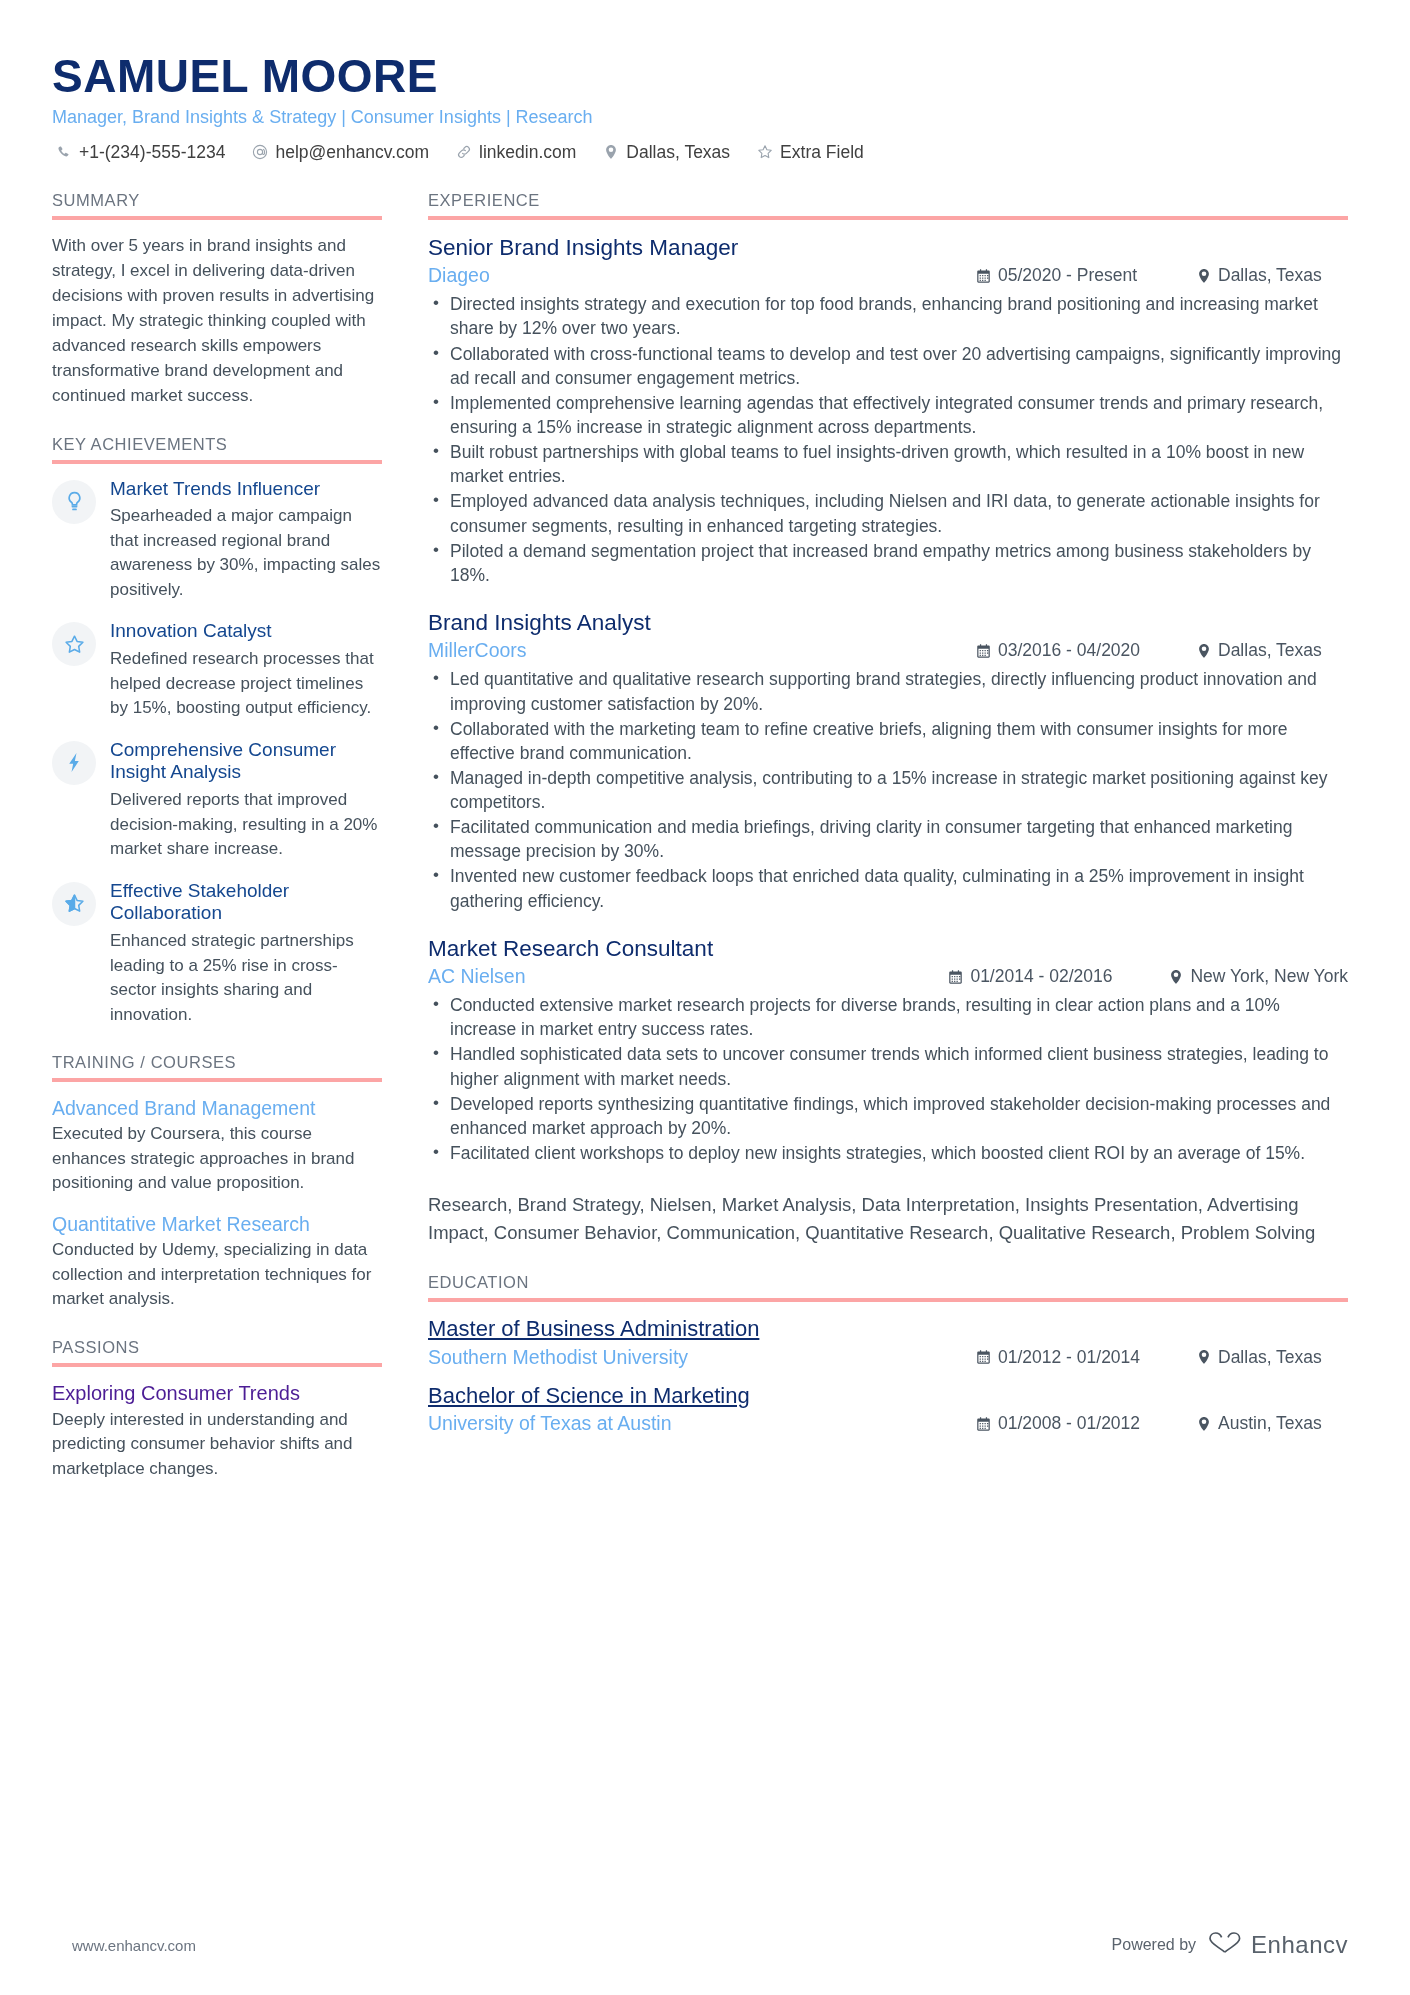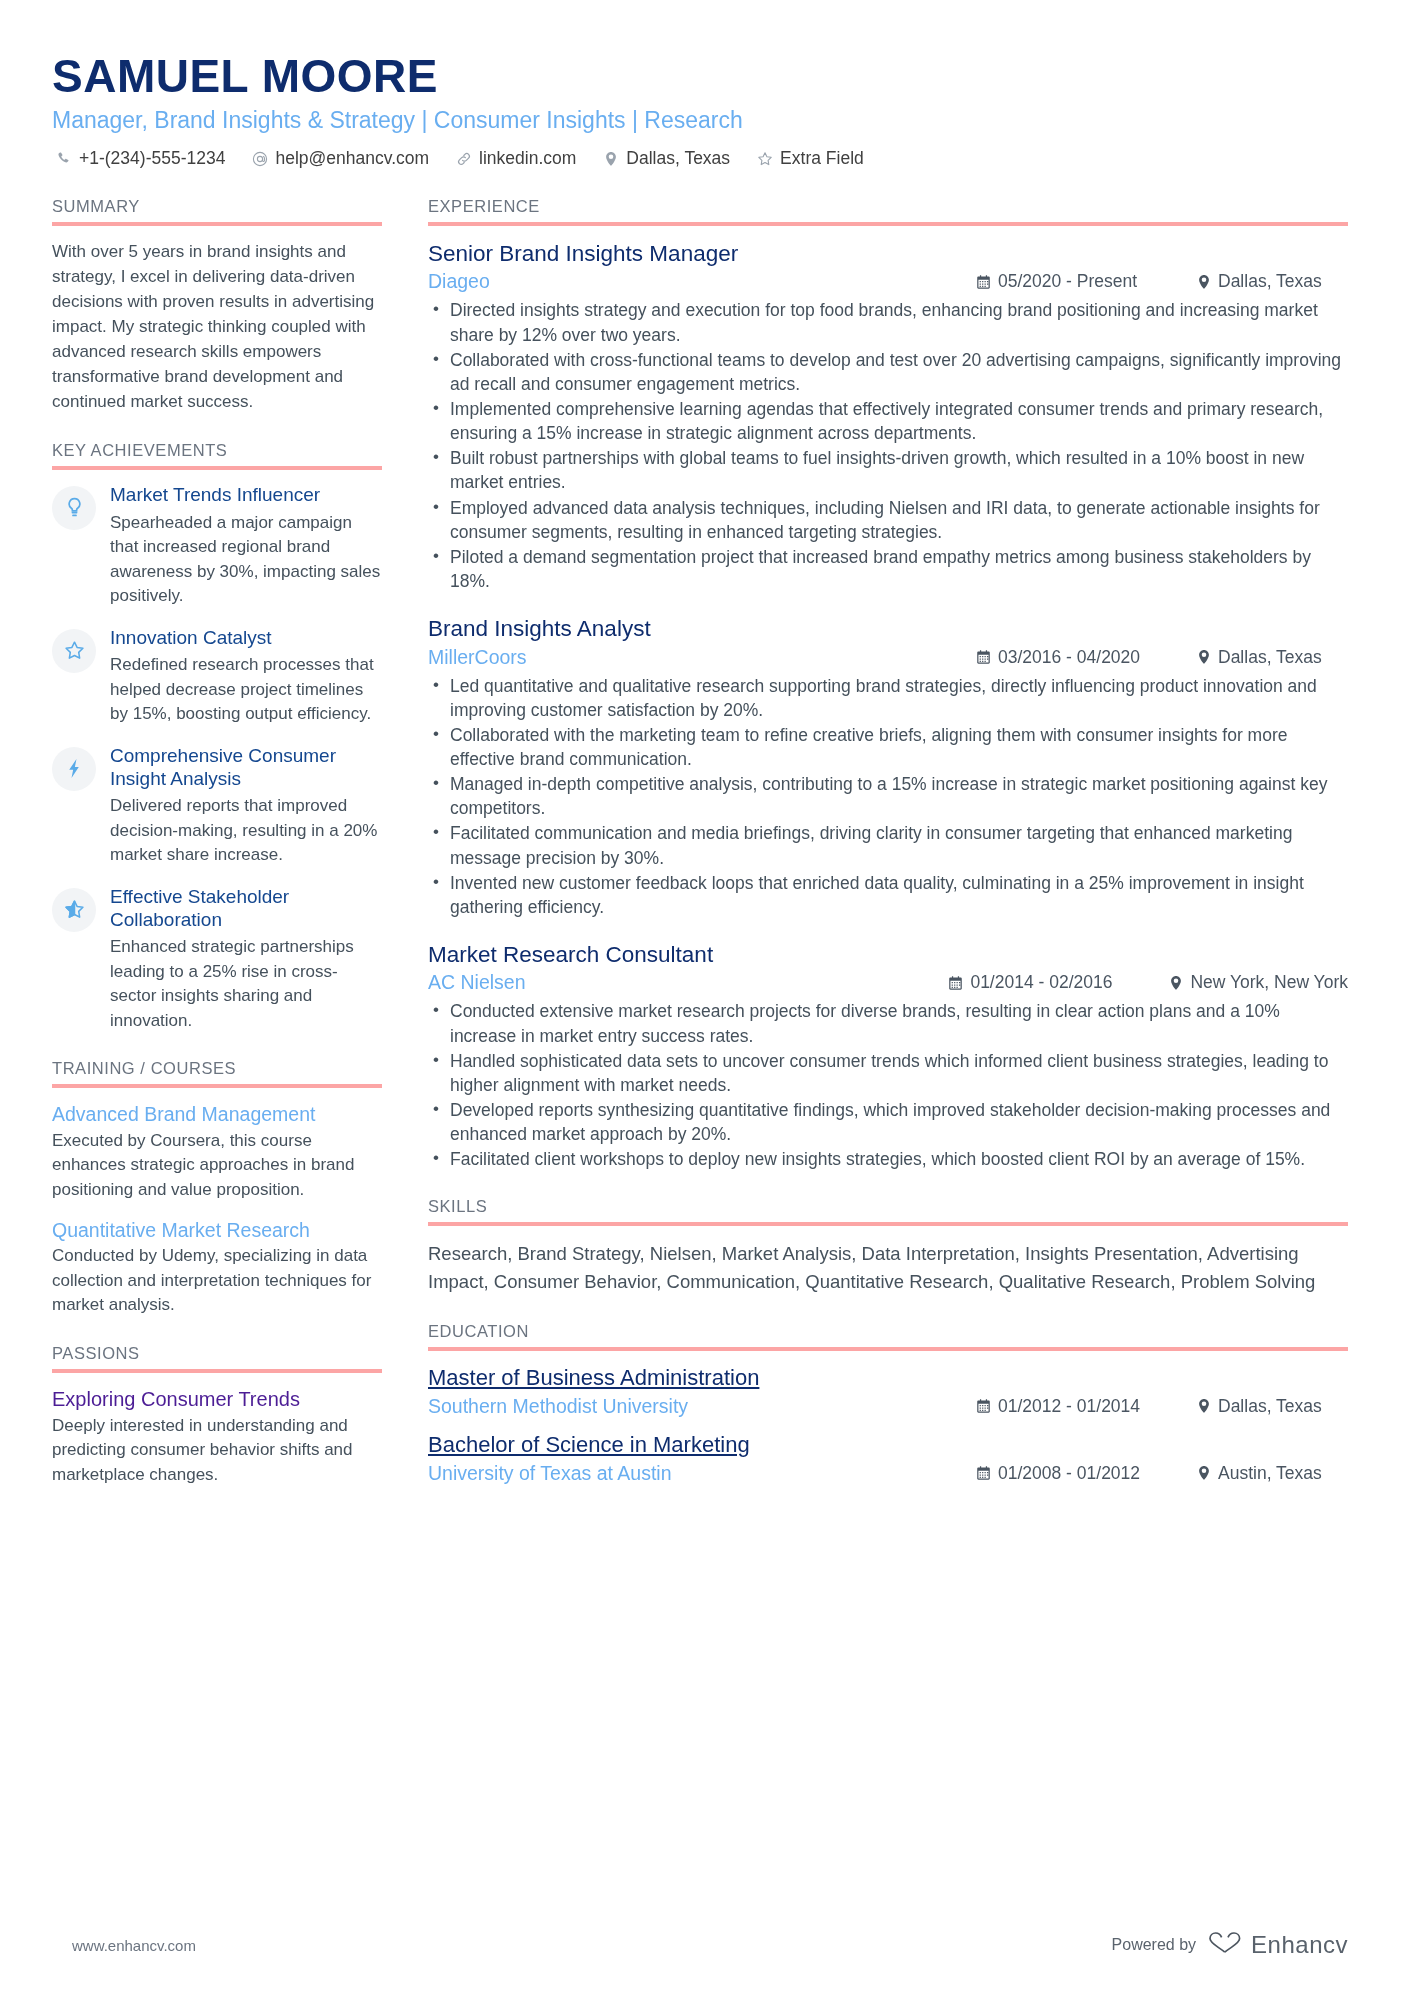--- a/index.html
+++ b/index.html
@@ -19,21 +19,21 @@
   
   .hdr-name {
     font-size: 46px;
     font-weight: 700;
     letter-spacing: 0.5px;
     color: #0e2c6d;
     line-height: 1.05;
     margin-bottom: 6px;
   }
   .hdr-title {
-    font-size: 23px;
+    font-size: 18px;
     color: #69aef0;
     font-weight: 400;
     line-height: 1.25;
     margin-bottom: 13px;
   }
   .contact-row {
     display: flex;
     align-items: center;
     flex-wrap: wrap;
     gap: 0;
@@ -482,21 +482,20 @@
                 <li>Conducted extensive market research projects for diverse brands, resulting in clear action plans and a 10% increase in market entry success rates.</li>
                 <li>Handled sophisticated data sets to uncover consumer trends which informed client business strategies, leading to higher alignment with market needs.</li>
                 <li>Developed reports synthesizing quantitative findings, which improved stakeholder decision-making processes and enhanced market approach by 20%.</li>
                 <li>Facilitated client workshops to deploy new insights strategies, which boosted client ROI by an average of 15%.</li>
               </ul>
             </div>
           </div>
       </div>
 
       <div class="sec">
-        <div class="sec-title">SKILLS</div>
         <div class="skills-text">Research, Brand Strategy, Nielsen, Market Analysis, Data Interpretation, Insights Presentation, Advertising Impact, Consumer Behavior, Communication, Quantitative Research, Qualitative Research, Problem Solving</div>
       </div>
 
       <div class="sec">
         <div class="sec-title">EDUCATION</div>
         <div id="education-list">
             <div class="edu">
               <div class="edu-title">Master of Business Administration</div>
               <div class="job-meta">
                 <span class="job-company">Southern Methodist University</span>

